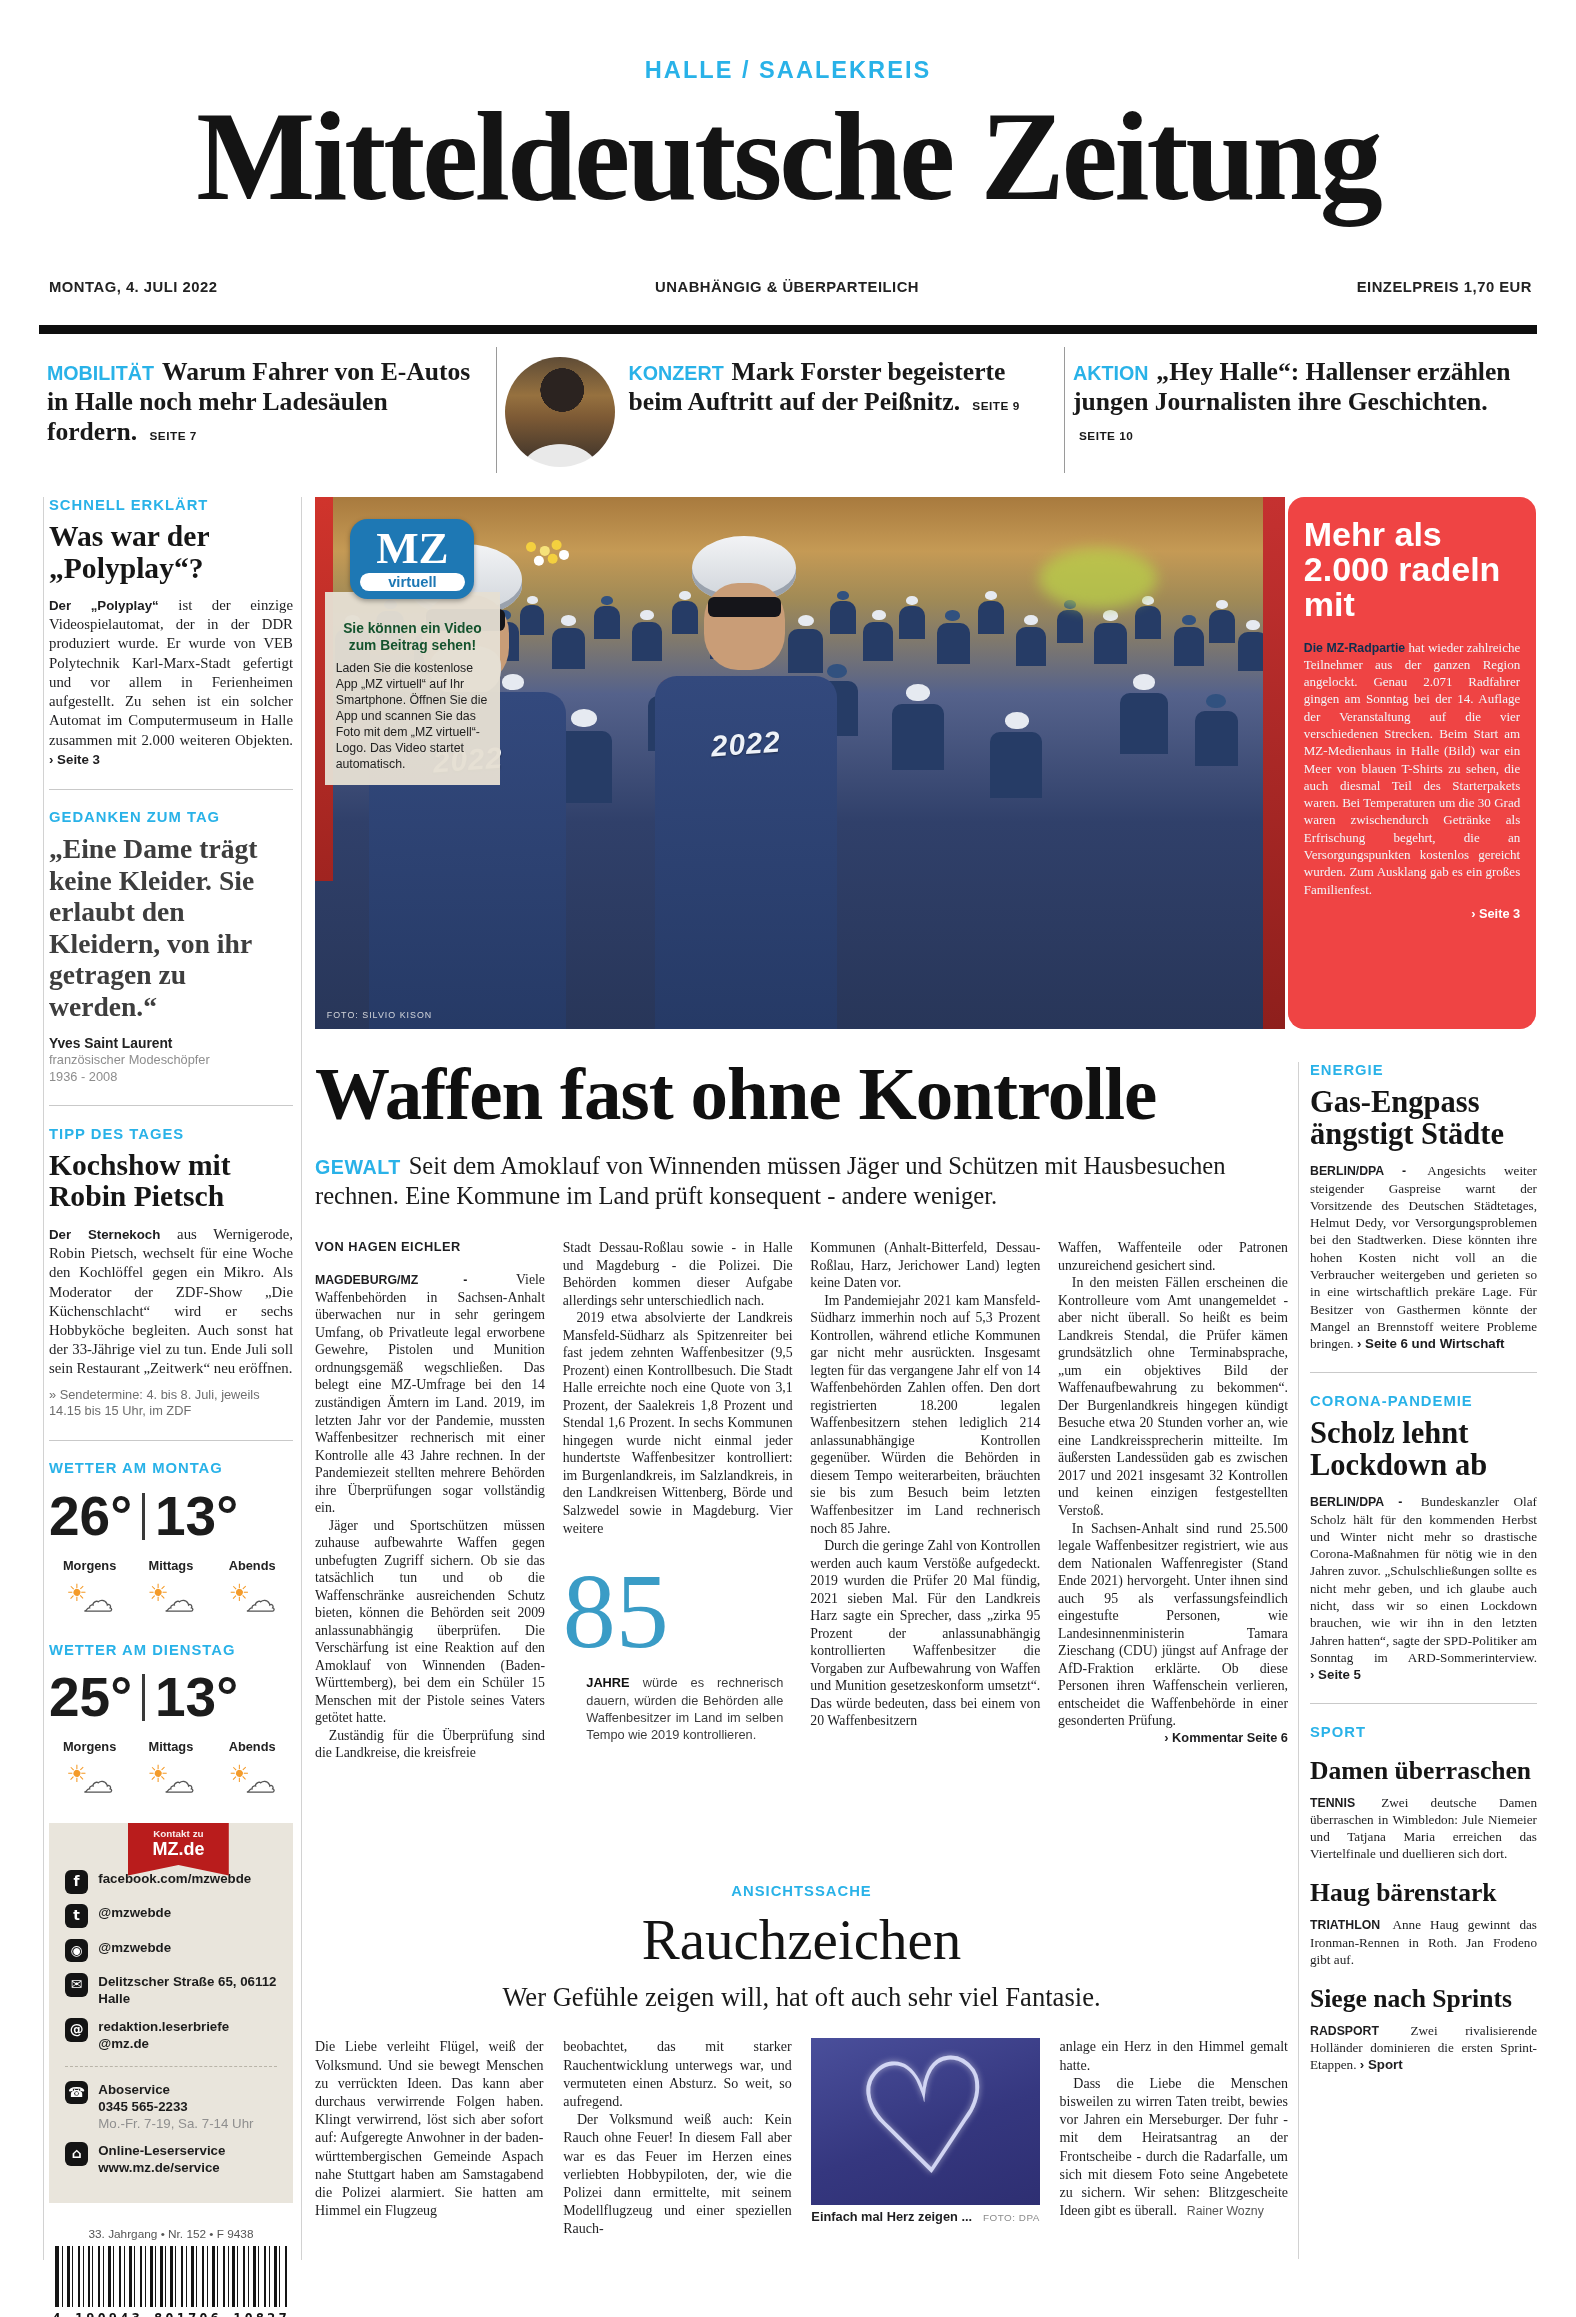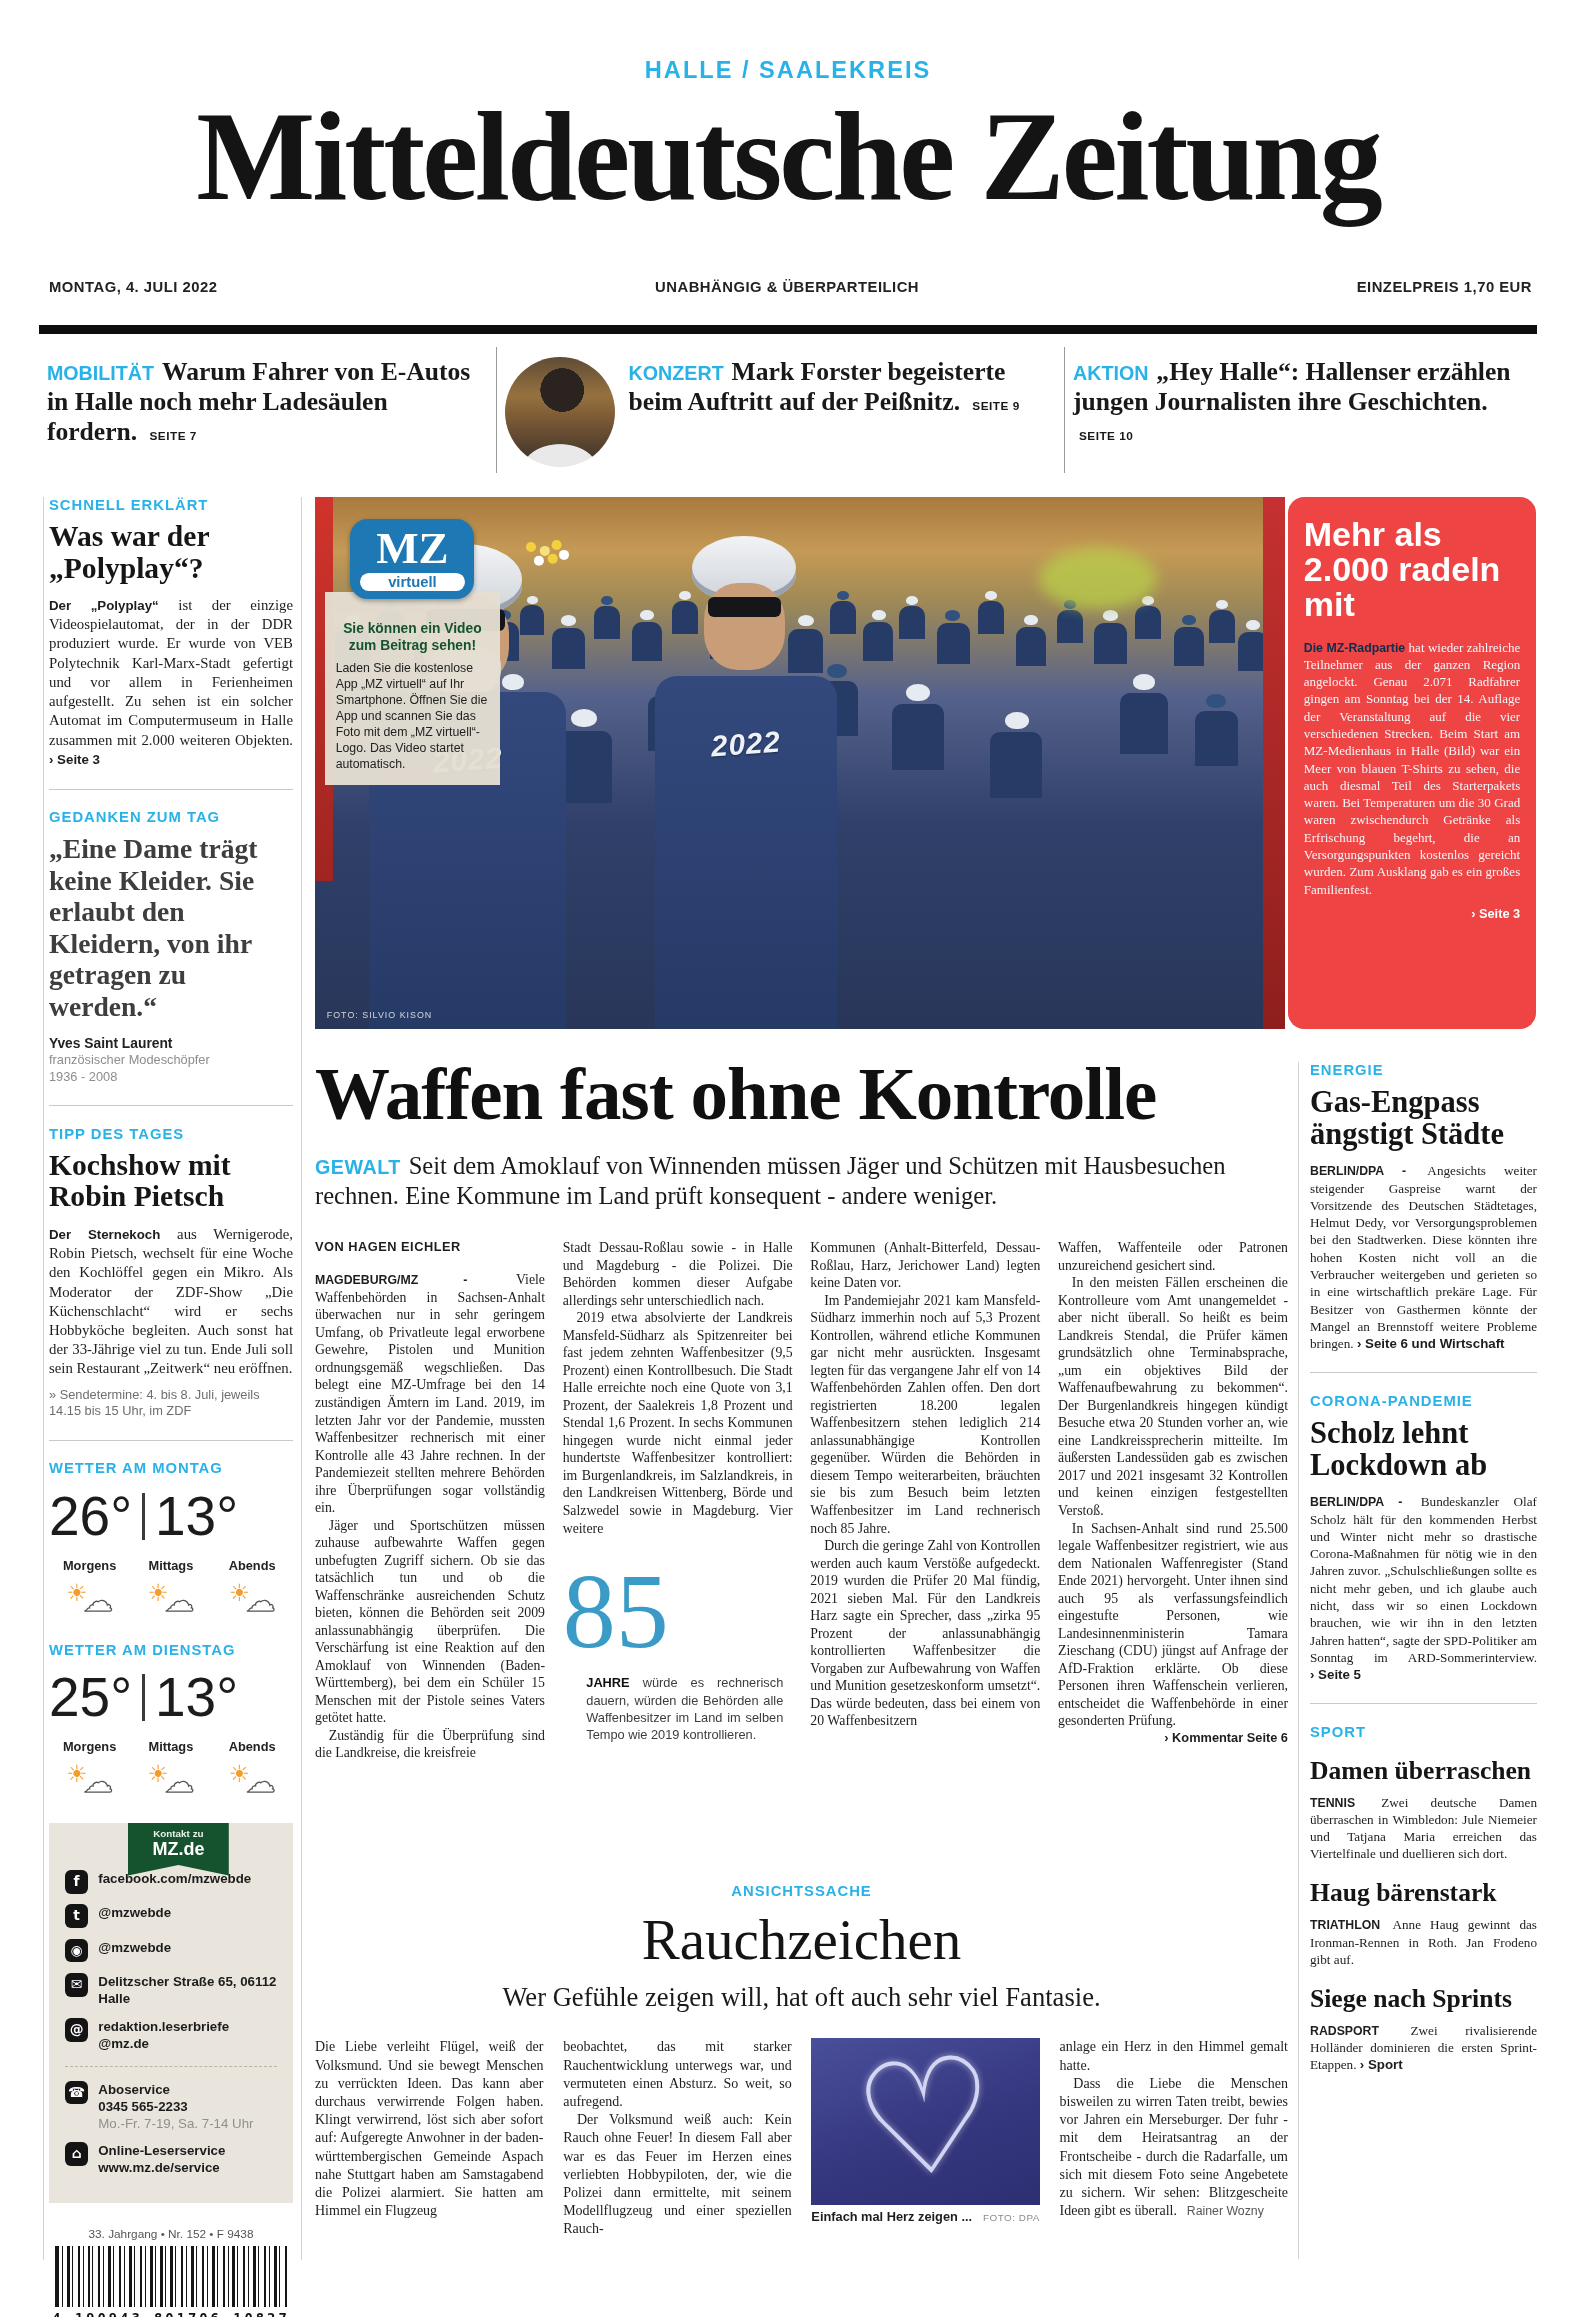--- a/index.html
+++ b/index.html
@@ -47,32 +47,32 @@
   .lr-body{font-size:14.8px;line-height:1.3;text-align:justify;}
   .lead-bold{font-family:"Liberation Sans",sans-serif;font-weight:bold;font-size:13.3px;}
   .ref{font-family:"Liberation Sans",sans-serif;font-weight:bold;font-size:13.3px;white-space:nowrap;}
   .rule{border:0;border-top:1px solid #c9c9c9;margin:19.7px 0;}
   .quote{font-size:27.6px;font-weight:bold;color:#3e3e3e;line-height:1.14;margin:2px 0 13.8px;}
   .q-author{font-family:"Liberation Sans",sans-serif;font-weight:bold;font-size:13.8px;color:#222;}
   .q-desc,.q-years{font-family:"Liberation Sans",sans-serif;font-size:12.8px;color:#8d8d8d;line-height:1.35;}
   .note{font-family:"Liberation Sans",sans-serif;font-size:12.8px;color:#6e6e6e;margin-top:7.9px;line-height:1.3;}
 
   .temp-row{display:flex;align-items:center;gap:9.9px;font-family:"Liberation Sans",sans-serif;
-            font-weight:normal;font-size:55px;color:#1c1c1c;margin:3.9px 0 9.9px;}
+            font-weight:bold;font-size:55px;color:#1c1c1c;margin:3.9px 0 9.9px;}
   .temp-sep{width:3px;height:47px;background:#3a3a3a;}
   .wx-cols{display:flex;margin-top:2px;}
   .wx{width:33.3%;text-align:center;}
   .wx-label{font-family:"Liberation Sans",sans-serif;font-weight:bold;font-size:12.8px;color:#222;}
   .wicon{position:relative;display:inline-block;width:47px;height:37px;margin-top:5.9px;}
   .wicon .sun{position:absolute;left:0;top:0;color:#f49b2a;font-size:23.6px;font-family:"DejaVu Sans",sans-serif;}
   .wicon .cloud{position:absolute;right:0;bottom:-2px;color:#fff;font-size:29.6px;
                 font-family:"DejaVu Sans",sans-serif;-webkit-text-stroke:1.3px #555;}
 
   .contact{background:#e9e5dc;padding:47px 15.8px 15.8px;position:relative;margin-top:21.7px;}
-  .ribbon{position:absolute;top:0;left:79px;width:93px;background:#14532d;color:#fff;
+  .ribbon{position:absolute;top:0;left:79px;width:93px;background:#b91c1c;color:#fff;
           text-align:center;padding:4.9px 3.9px 15.8px;
           clip-path:polygon(0 0,100% 0,100% 100%,50% 80%,0 100%);}
   .ribbon .rsmall{display:block;font-family:"Liberation Sans",sans-serif;font-weight:bold;
                   font-size:9.9px;opacity:.92;}
   .ribbon .rbig{display:block;font-family:"Liberation Sans",sans-serif;font-weight:bold;font-size:18px;}
   .c-row{display:flex;gap:9.9px;margin-bottom:10.8px;font-family:"Liberation Sans",sans-serif;
          font-weight:bold;font-size:13.3px;line-height:1.28;color:#1c1c1c;align-items:flex-start;}
   .sicon{flex:0 0 23.6px;height:23.6px;background:#141414;color:#fff;border-radius:5.9px;
          display:flex;align-items:center;justify-content:center;
          font-family:"DejaVu Sans",sans-serif;font-weight:bold;font-size:13.8px;}

